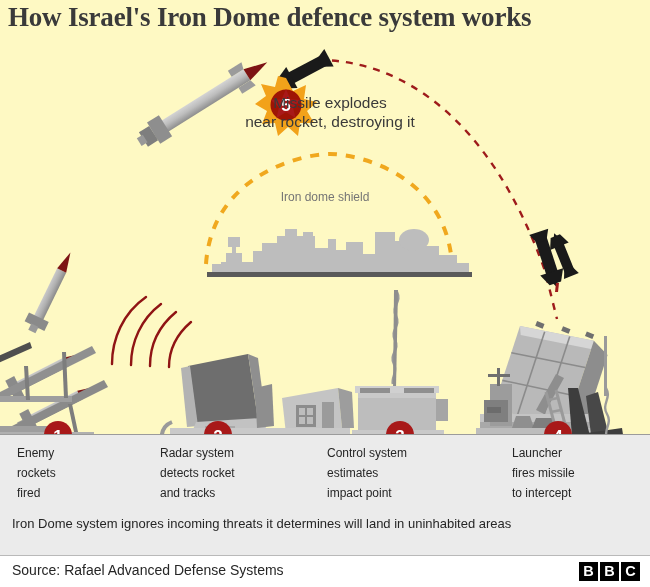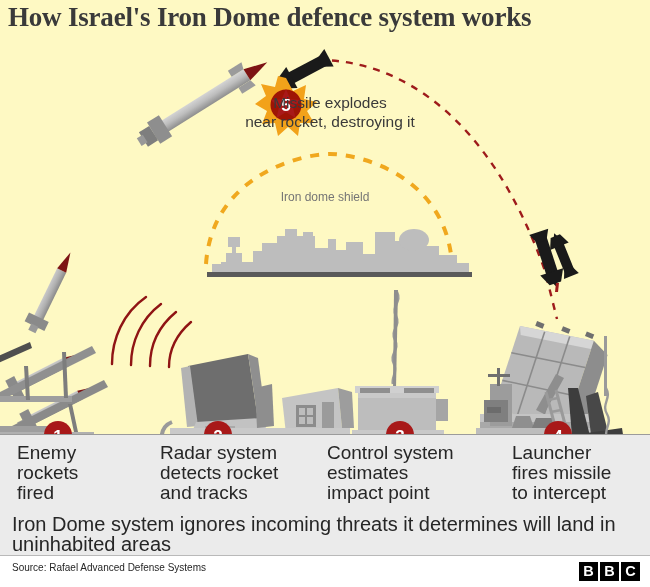--- a/index.html
+++ b/index.html
@@ -73,21 +73,21 @@
     width: 650px;
     height: 76px;
     background: #ebebeb;
     border-top: 1.5px solid #9b9b9b;
     box-sizing: border-box;
   }
   .caption {
     position: absolute;
     top: 8px;
     color: #262626;
-    font-size: 19px;
+    font-size: 12px;
     line-height: 20px;
     white-space: pre-line;
   }
   .cap0 { left: 17px;  width: 130px; }
   .cap1 { left: 160px; width: 150px; }
   .cap2 { left: 327px; width: 150px; }
   .cap3 { left: 512px; width: 155px; }
 
   
   .note-band {
@@ -98,41 +98,41 @@
     height: 45px;
     background: #ebebeb;
     box-sizing: border-box;
   }
   .note-text {
     position: absolute;
     left: 12px;
     top: 4px;
     width: 628px;
     color: #262626;
-    font-size: 20px;
+    font-size: 13px;
     line-height: 20px;
   }
 
   
   .source-row {
     position: absolute;
     left: 0;
     top: 555px;
     width: 650px;
     height: 32px;
     background: #ffffff;
     border-top: 1px solid #b9b9b9;
     box-sizing: border-box;
   }
   .source-text {
     position: absolute;
     left: 12px;
     top: 6px;
     color: #262626;
-    font-size: 10px;
+    font-size: 14px;
   }
   .bbc-logo {
     position: absolute;
     right: 10px;
     top: 6px;
     display: flex;
     gap: 2px;
   }
   .bbc-box {
     width: 19px;

